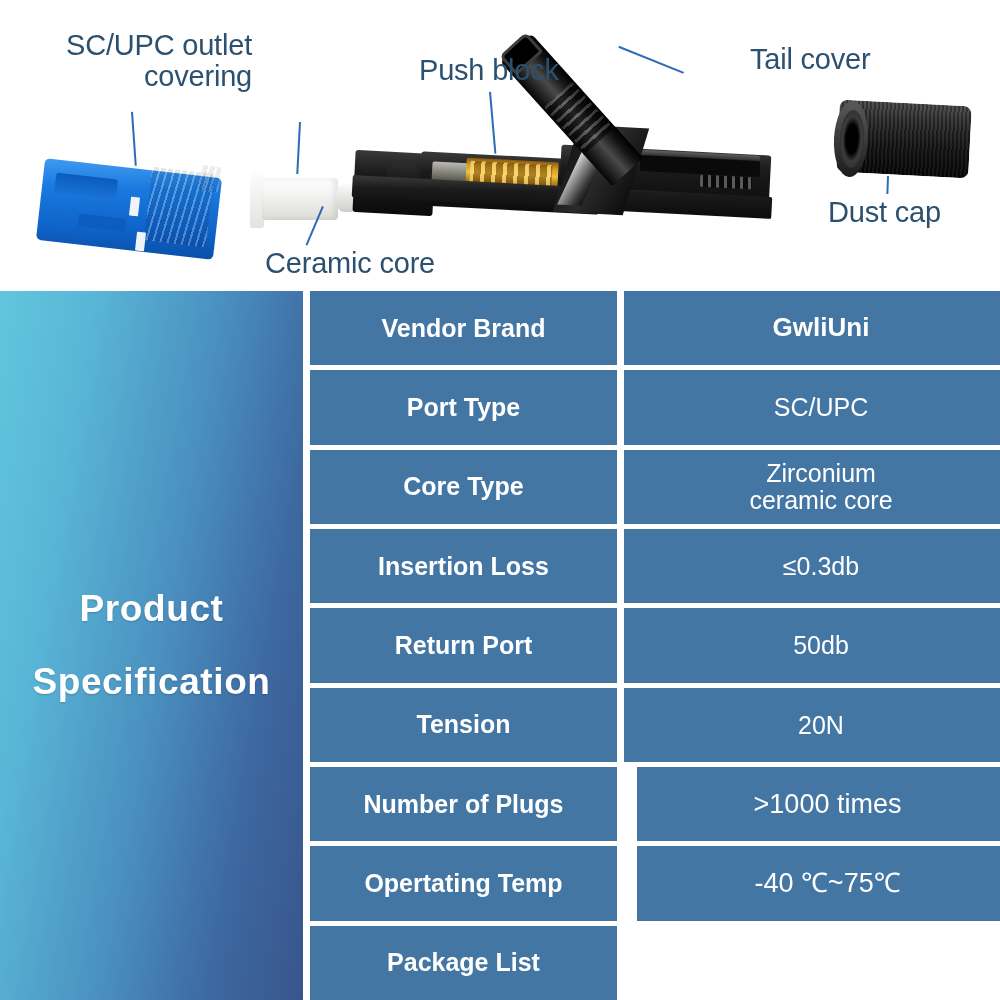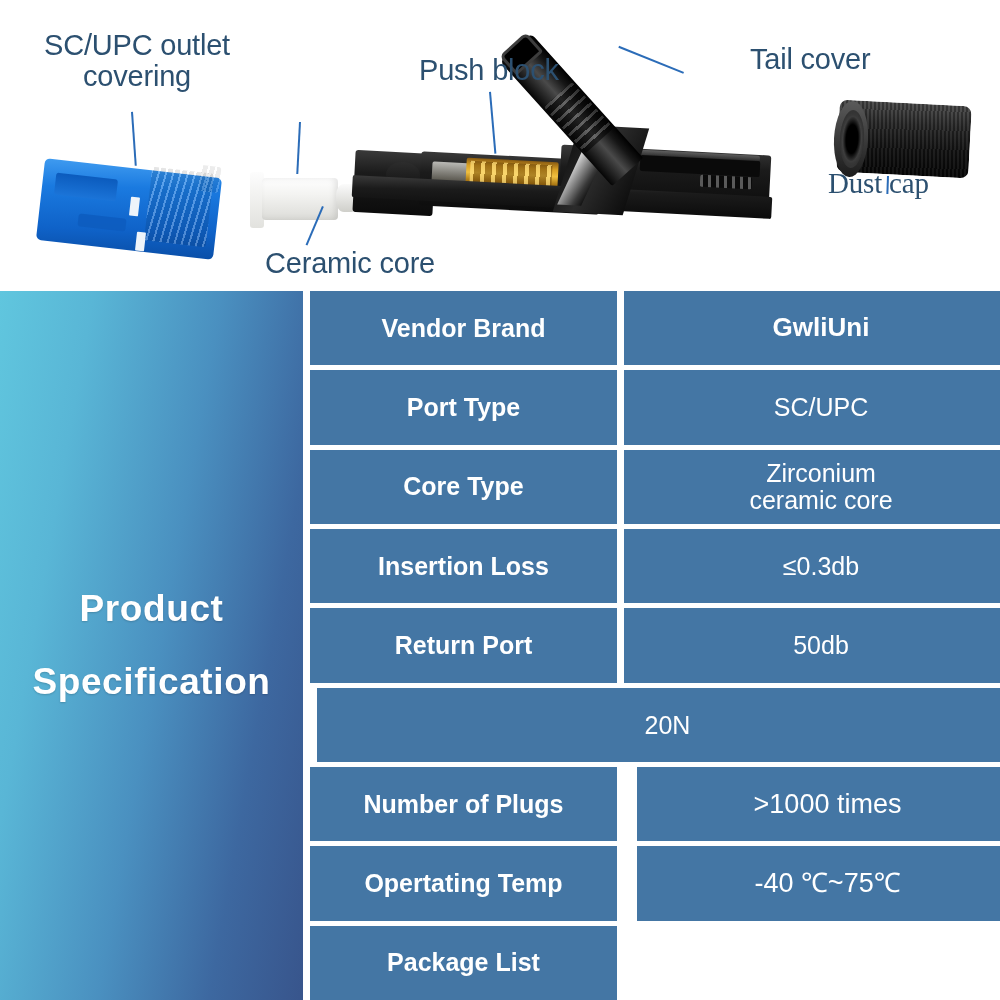--- a/index.html
+++ b/index.html
@@ -15,21 +15,21 @@
   #diagram{position:absolute;left:0;top:0;width:1000px;height:291px;background:#fff;overflow:hidden;}
 
   .anno{
     position:absolute;
     color:#2c5070;
     font-size:29px;
     line-height:1.08;
     white-space:pre;
     letter-spacing:-0.2px;
   }
-  .anno.center{text-align:center;}
+  .anno.center{text-align:right;}
 
   .leader{position:absolute;background:#2b6cb8;transform-origin:top left;}
 
   
   .sc-body{
     position:absolute;
     background:linear-gradient(175deg,#3f9bf0 0%,#1a7ae0 28%,#0f62c8 72%,#0a4fa8 100%);
     border-radius:5px;
   }
   .sc-ribs{
@@ -242,21 +242,21 @@
     <div class="leader" style="left:322px;top:206px;width:2px;height:42px;transform:rotate(23deg);"></div>
     <div class="leader" style="left:489px;top:92px;width:2px;height:62px;transform:rotate(-5deg);"></div>
     <div class="leader" style="left:684px;top:72px;width:2px;height:70px;transform:rotate(112deg);"></div>
     <div class="leader" style="left:887px;top:176px;width:2px;height:18px;transform:rotate(2deg);"></div>
 
     <div class="anno center" style="left: 22px; top: 30px; width: 230px; white-space: pre-line;">SC/UPC outlet
 covering</div>
     <div class="anno" style="left:265px;top:248px;">Ceramic core</div>
     <div class="anno" style="left:419px;top:55px;">Push block</div>
     <div class="anno" style="left:750px;top:44px;">Tail cover</div>
-    <div class="anno" style="left:828px;top:168px;font-family:Liberation Serif, serif;">Dust cap</div>
+    <div class="anno" style="left:828px;top:197px;">Dust cap</div>
   </div>
 
   <div id="spec">
 
     <div id="gradient-panel">
       <div id="spec-title" style="white-space: pre-line;">Product
 Specification</div>
     </div>
 
     <div id="table">
@@ -281,20 +281,21 @@
         <div class="cell label">Insertion Loss</div>
         <div class="cell value">≤0.3db</div>
       </div>
 
       <div class="row">
         <div class="cell label">Return Port</div>
         <div class="cell value">50db</div>
       </div>
 
       <div class="row">
+        <div class="cell label">Tension</div>
         <div class="cell value">20N</div>
       </div>
 
       <div class="row">
         <div class="cell label">Number of Plugs</div>
         <div class="cell value big">&gt;1000 times</div>
       </div>
 
       <div class="row">
         <div class="cell label">Opertating Temp</div>

